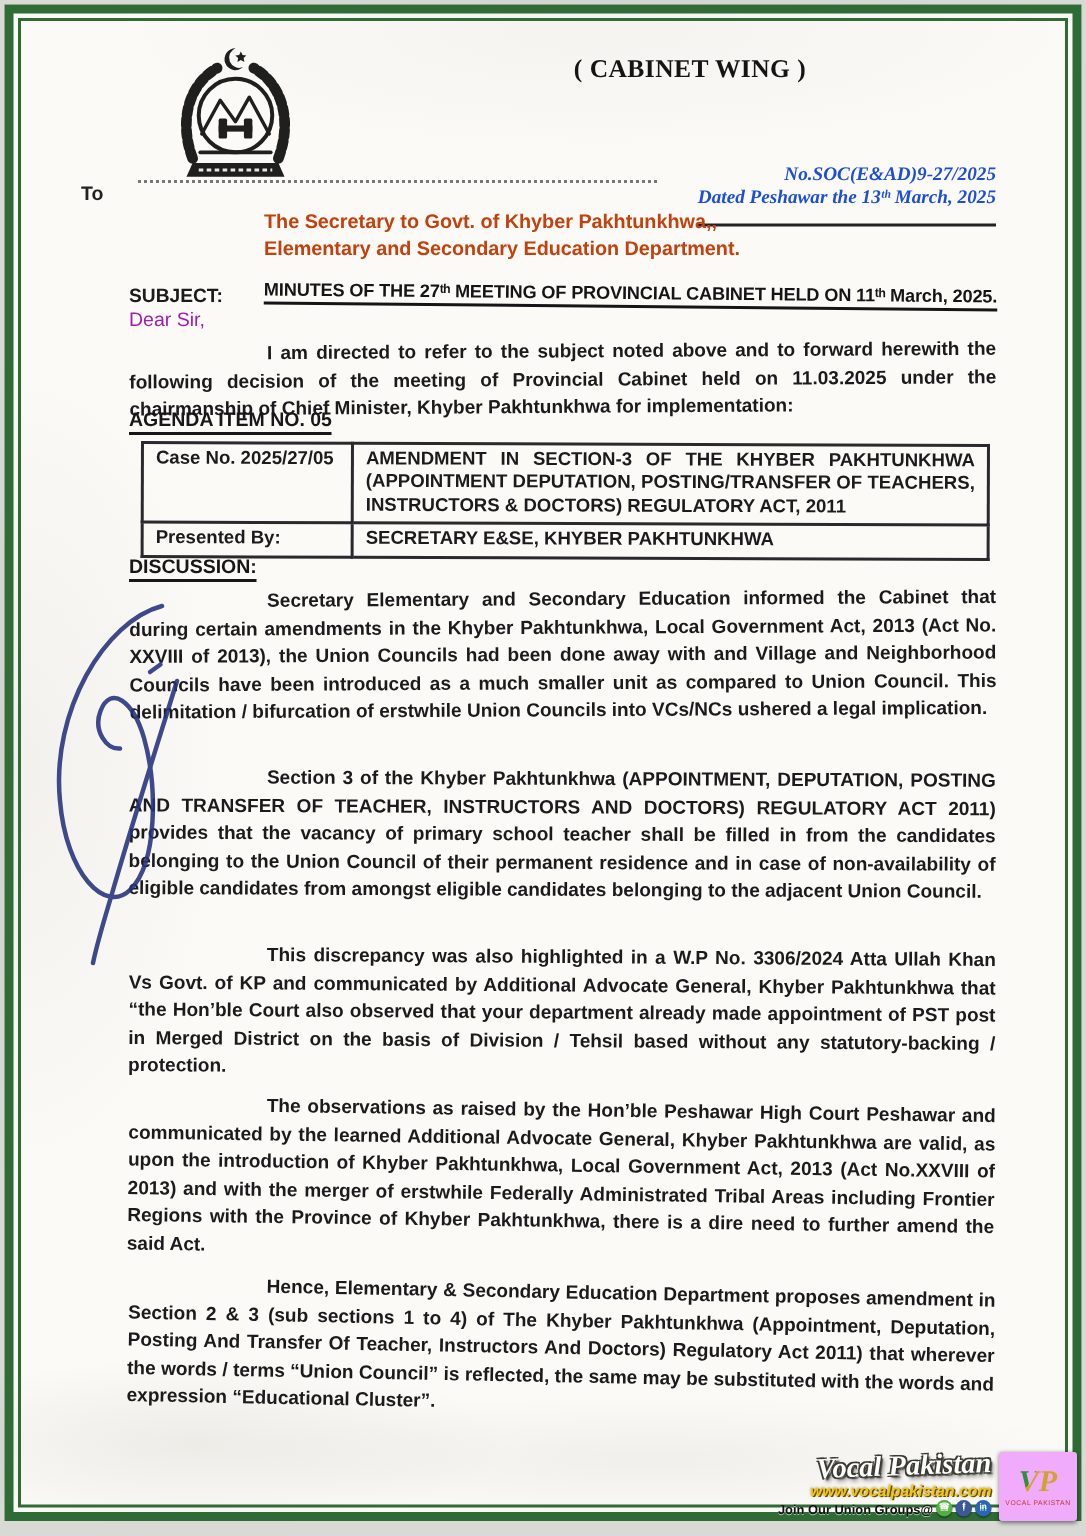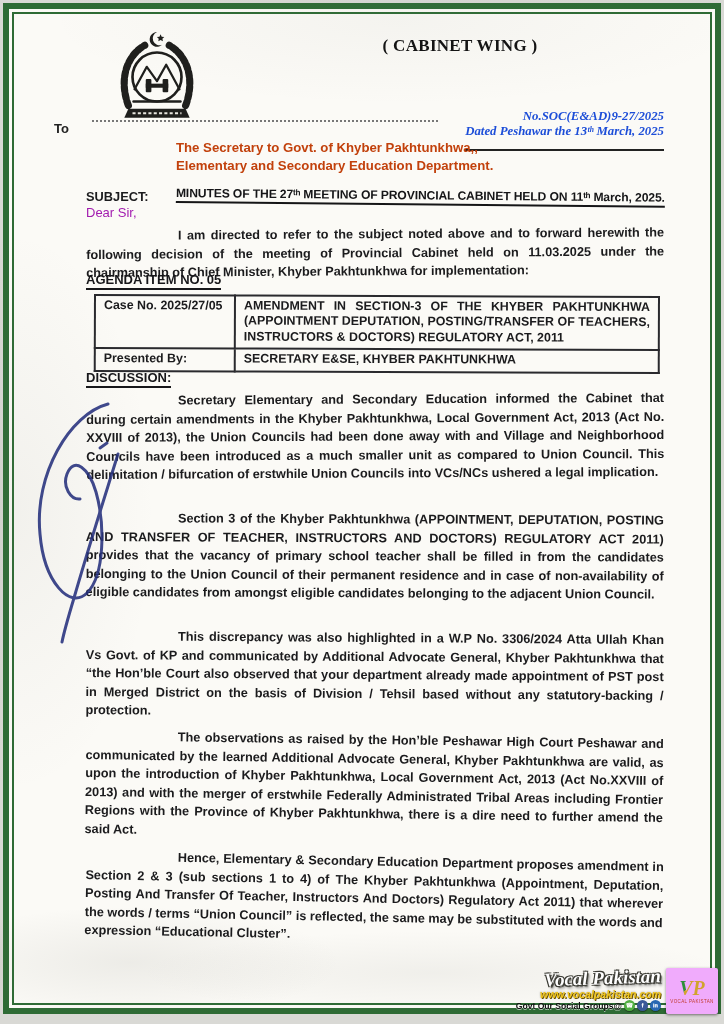--- a/index.html
+++ b/index.html
@@ -161,21 +161,21 @@
       <path d="M106,68 C93,110 77,160 62,212 C56,232 52,246 50,256"></path>
       <path d="M88,62 l7,-5"></path>
     </g>
   </svg>
 
   <div class="watermark">
     <div class="wm-text">
       <div class="wm-brand">Vocal Pakistan</div>
       <div class="wm-site">www.vocalpakistan.com</div>
       <div class="wm-social">
-        <span>Govt Our Social Groups@</span>
+        <span>Join Our Union Groups@</span>
         <span class="soc soc-wa">☎</span>
         <span class="soc soc-fb">f</span>
         <span class="soc soc-li">in</span>
       </div>
     </div>
     <div class="wm-logo">
       <div class="wm-logo-vp">VP</div>
       <div class="wm-logo-caption">VOCAL PAKISTAN</div>
     </div>
   </div>

